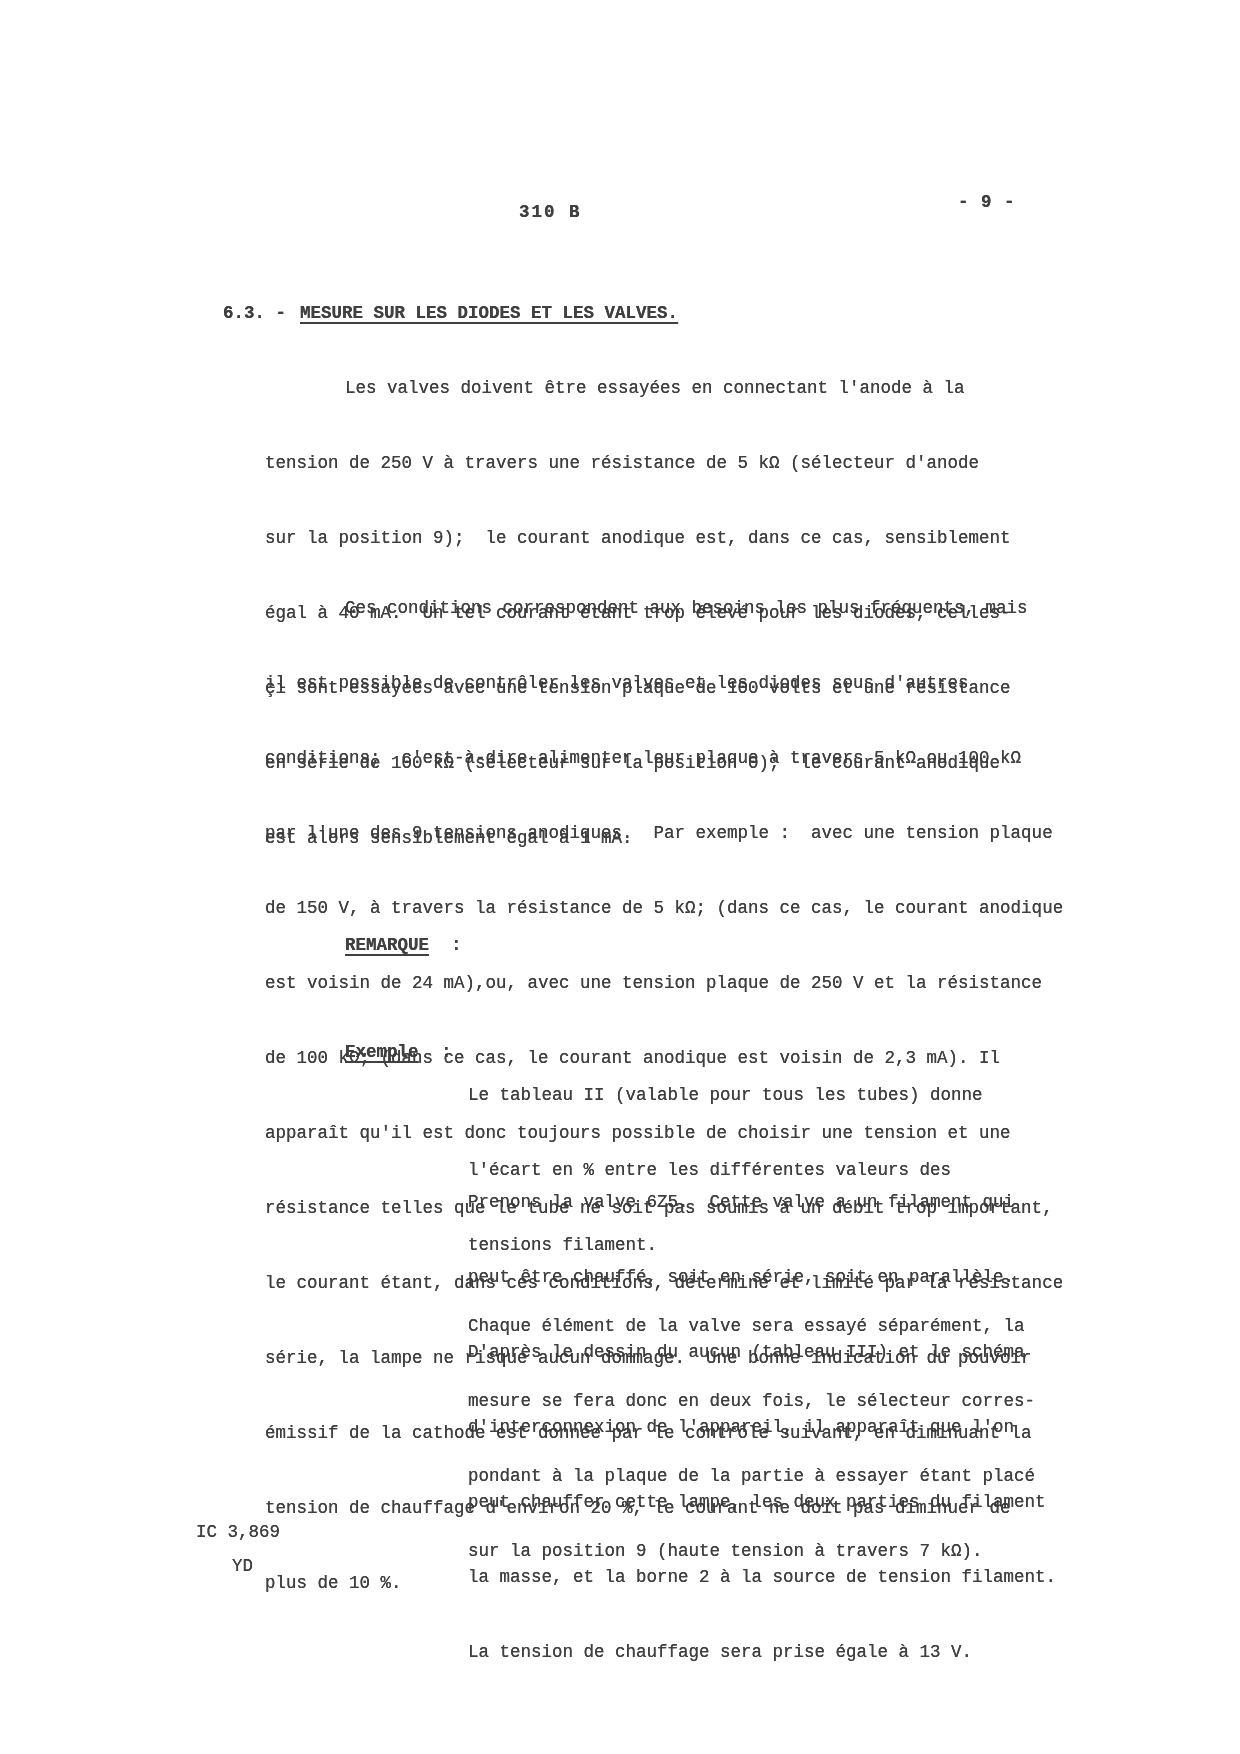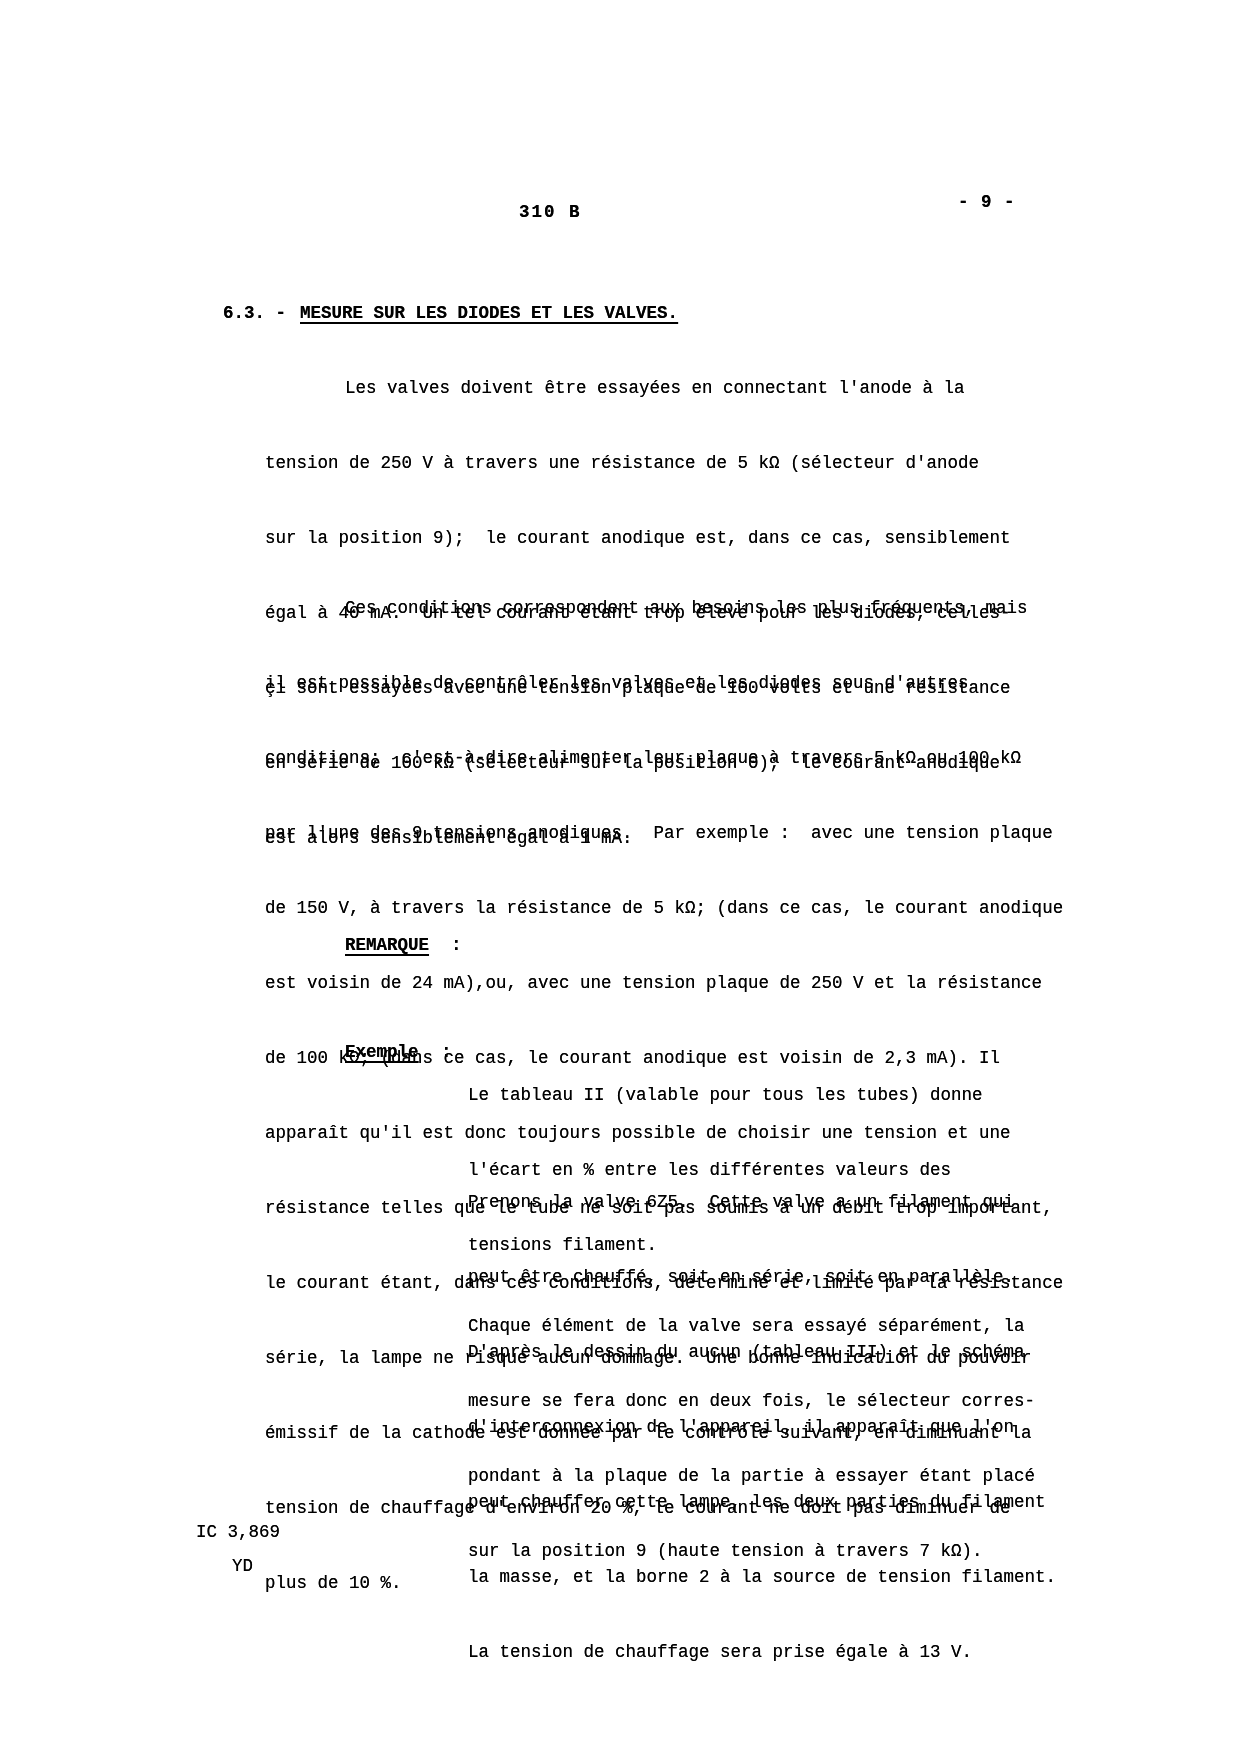--- a/index.html
+++ b/index.html
@@ -9,21 +9,21 @@
   }
   .page {
     position: relative;
     width: 1240px;
     height: 1754px;
     margin: 0 auto;
     background: #ffffff;
     font-family: "Liberation Mono", "DejaVu Sans Mono", monospace;
     font-size: 17.5px;
     line-height: 25px;
-    color: #000000;
+    color: #404040;
     overflow: hidden;
   }
   .typew {
     text-shadow: 0 0 0.5px rgba(20,20,20,0.85);
     white-space: pre;
   }
   .abs { position: absolute; }
   .doc-ref {
     left: 519px; top: 200px;
     font-weight: bold;

